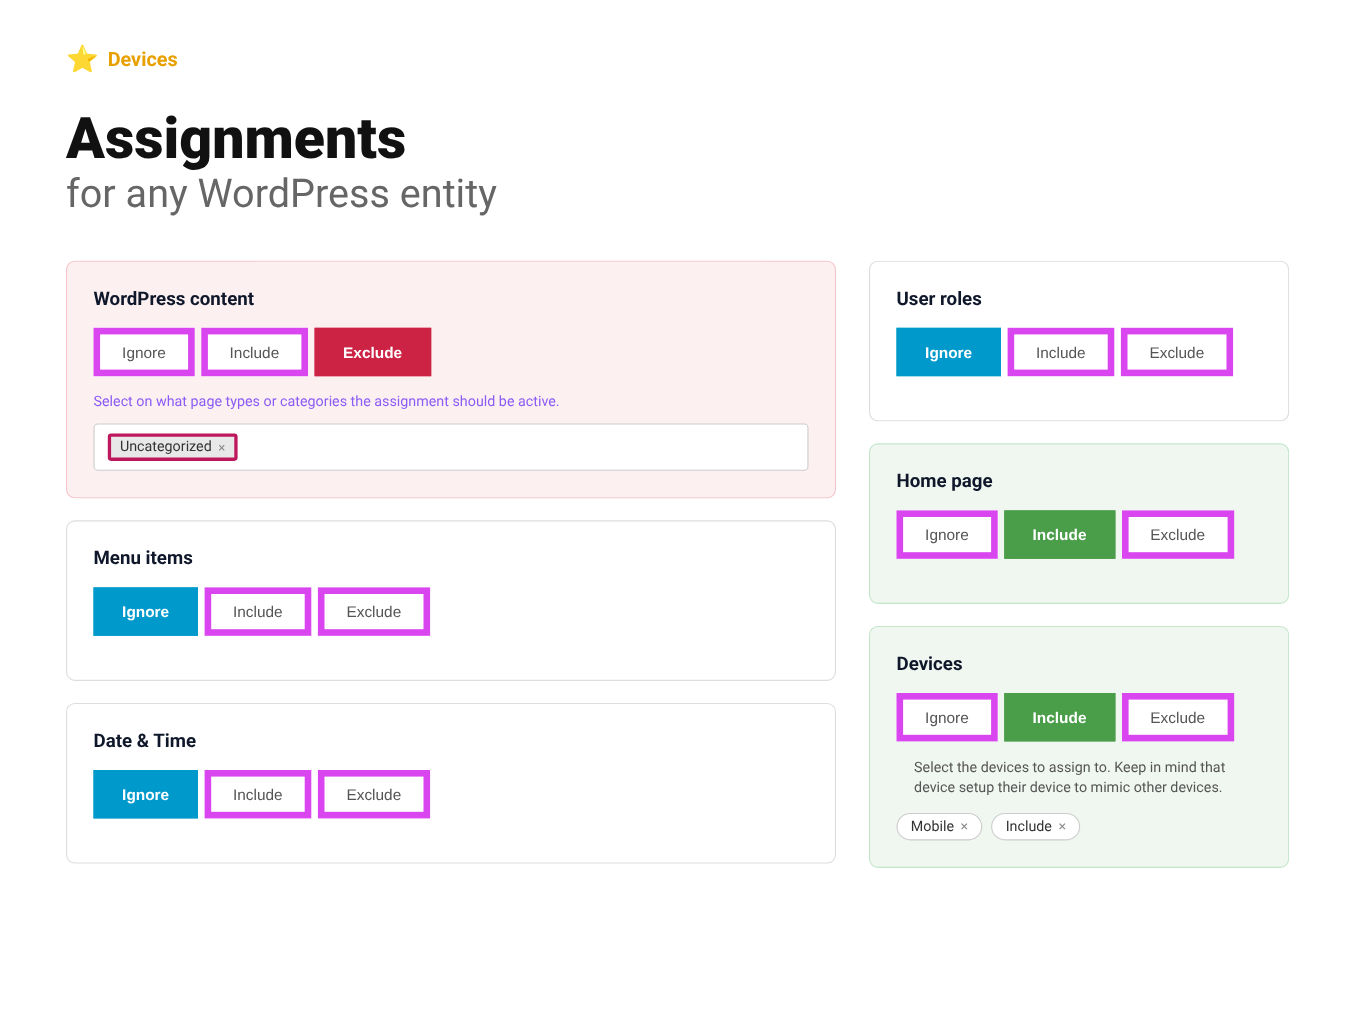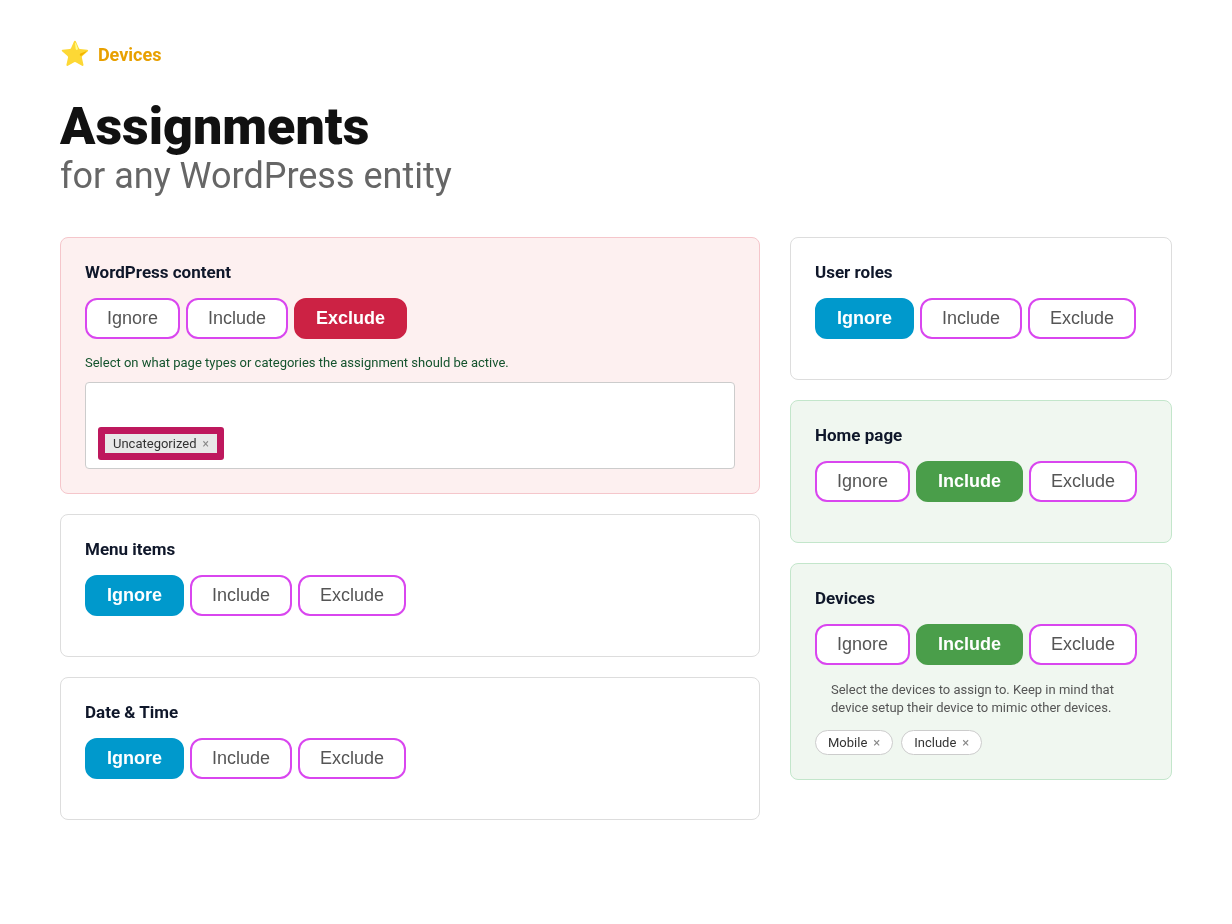--- a/index.html
+++ b/index.html
@@ -97,29 +97,29 @@
 
     
     .btn-group {
       display: flex;
       gap: 0;
       margin-bottom: 16px;
     }
 
     .btn-group-btn {
       padding: 8px 20px;
-      border: 2px solid #d946ef;
+      border: 6px solid #d946ef;
       background: #fff;
       cursor: pointer;
-      font-size: 18px;
+      font-size: 14px;
       color: #555;
       font-weight: 500;
       transition: background 0.15s;
       margin-right: 6px;
-      border-radius: 12px;
+      border-radius: 0;
     }
 
     .btn-group-btn.active-blue {
       background: #0099cc;
       border-color: #0099cc;
       color: #fff;
       font-weight: 600;
     }
 
     .btn-group-btn.active-red {
@@ -131,47 +131,46 @@
 
     .btn-group-btn.active-green {
       background: #4a9e4a;
       border-color: #4a9e4a;
       color: #fff;
       font-weight: 600;
     }
 
     .card-description {
       font-size: 13px;
-      color: #14532d;
+      color: #8b5cf6;
       margin-bottom: 12px;
     }
 
     
     .tag-input-area {
       border: 1px solid #ccc;
       border-radius: 4px;
       padding: 8px 12px;
       display: flex;
       flex-wrap: wrap;
       gap: 6px;
       min-height: 42px;
       background: #fff;
     }
 
     .tag {
       background: #e8e8e8;
-      border: 7px solid #be185d;
+      border: 3px solid #be185d;
       border-radius: 3px;
       padding: 2px 8px;
       font-size: 13px;
       display: flex;
       align-items: center;
       gap: 6px;
       color: #333;
-      margin-top: 36px;
     }
 
     .tag-remove {
       cursor: pointer;
       color: #888;
       font-size: 12px;
     }
 
     
     .device-tags {

